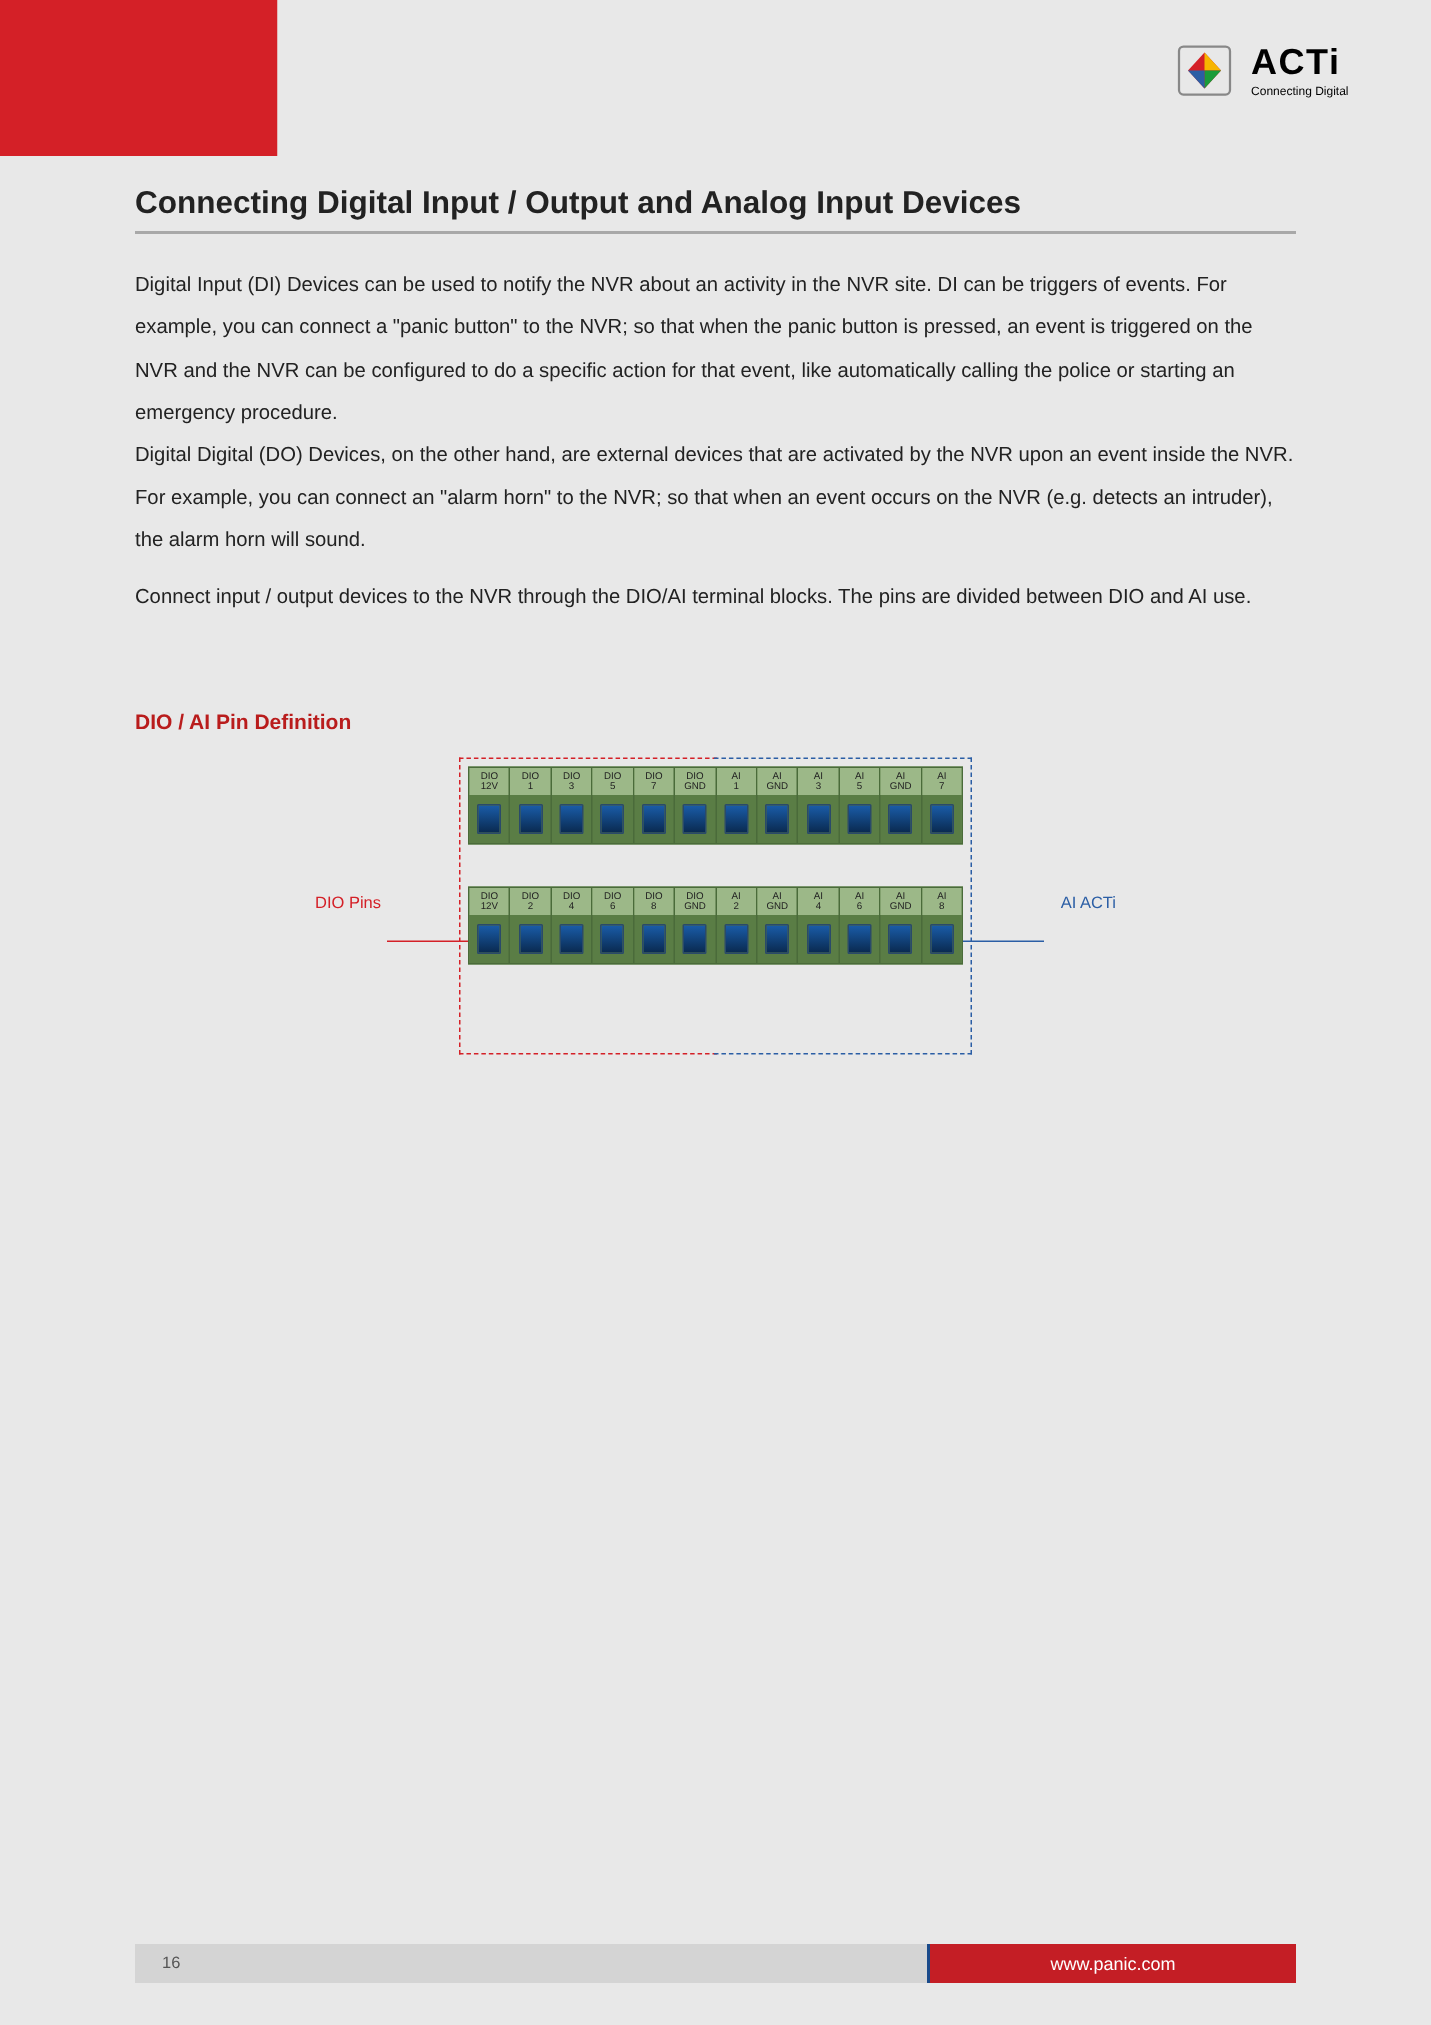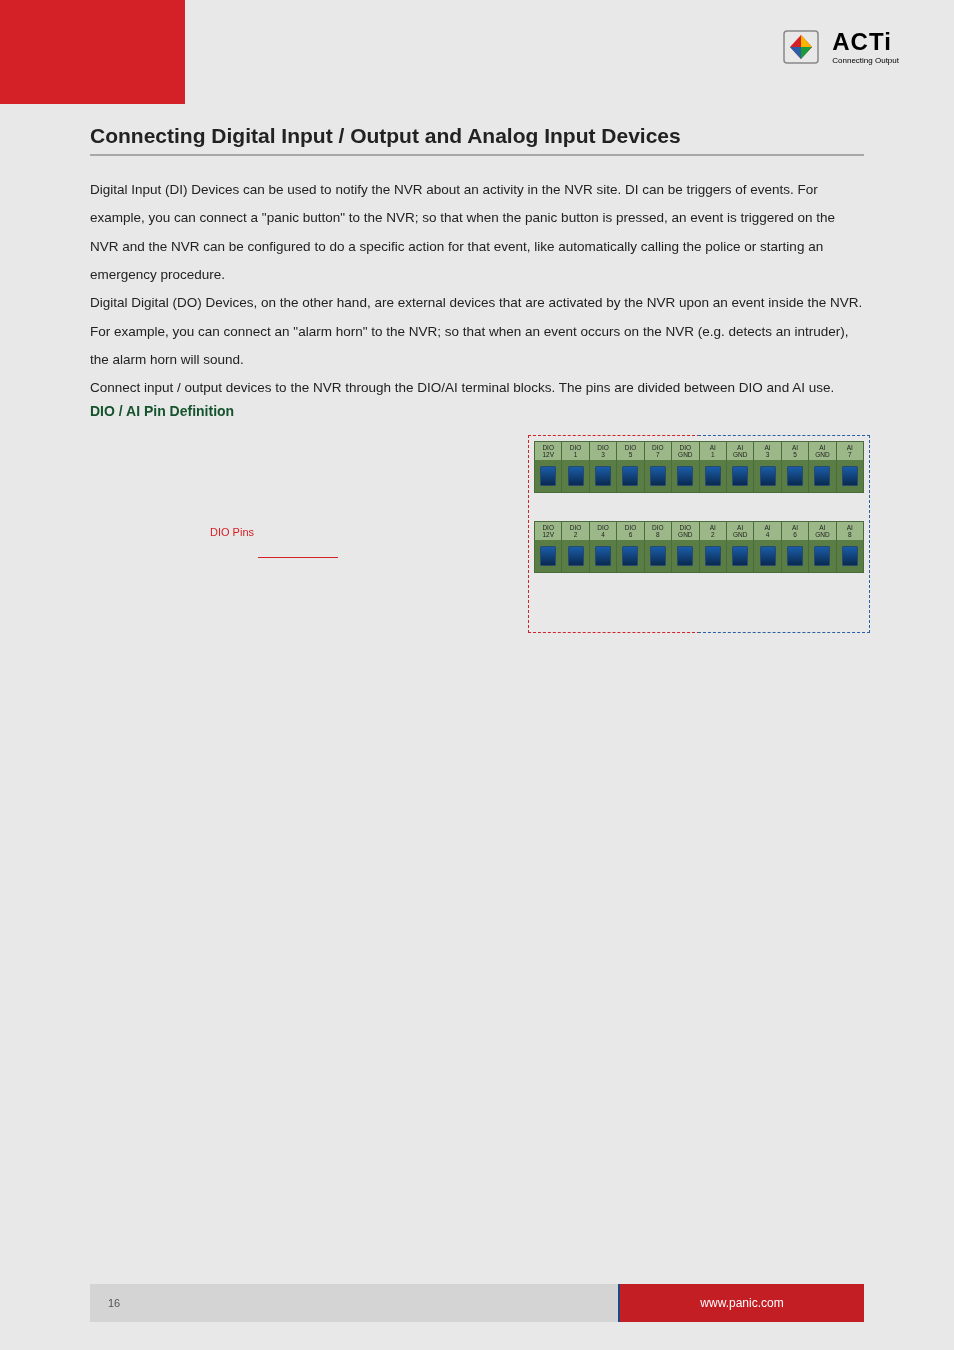--- a/index.html
+++ b/index.html
@@ -9,41 +9,41 @@
   .header-gray { flex: 1; background: #e8e8e8; position: relative; }
   .logo { position: absolute; right: 55px; top: 28px; display: flex; align-items: center; gap: 12px; }
   .logo-icon { width: 38px; height: 36px; position: relative; }
   .logo-text-group { display: flex; flex-direction: column; }
   .logo-text { font-size: 24px; font-weight: bold; letter-spacing: 1px; color: #000; }
   .logo-sub { font-size: 8px; color: #000; }
   .content { padding: 20px 90px 20px 90px; background: #e8e8e8; }
   .title { font-size: 21px; font-weight: bold; color: #222; margin-top: 0; padding-bottom: 6px; border-bottom: 2px solid #a8a8a8; }
   .body-text { font-size: 13.5px; line-height: 2.1; color: #222; margin-top: 20px; }
   .bold { font-weight: normal; }
-  .section-subtitle { font-size: 14px; font-weight: bold; color: #14532d; }
-  .diagram-wrap { display: flex; align-items: center; justify-content: flex-end; margin-top: 16px; position: relative; }
+  .section-subtitle { font-size: 14px; font-weight: bold; color: #b91c1c; margin-top: 60px; }
+  .diagram-wrap { display: flex; align-items: center; justify-content: center; margin-top: 16px; position: relative; }
   .side-label { font-size: 11px; text-align: center; line-height: 1.4; }
   .side-left { color: #d42027; position: absolute; left: 120px; top: 90px; }
   .side-right { color: #2b5ea5; position: absolute; right: 120px; top: 90px; }
   .line-left { width: 80px; height: 1px; background: #d42027; position: absolute; left: 168px; top: 122px; }
   .line-right { width: 80px; height: 1px; background: #2b5ea5; position: absolute; right: 168px; top: 122px; }
   .terminal-box { position: relative; }
   .dashed-red { border: 1.5px dashed #d42027; position: absolute; }
   .dashed-blue { border: 1.5px dashed #2b5ea5; position: absolute; }
   .dash-red-main { left: -6px; top: 0; width: 172px; height: 198px; border-right: none; }
   .dash-blue-main { right: -6px; top: 0; width: 172px; height: 198px; border-left: none; }
   .terminal-strip { width: 330px; background: #739c5a; border: 1px solid #4a6b3a; padding: 0; margin: 6px 0 28px 0; }
   .terminal-labels { display: flex; height: 18px; }
   .term-cell { flex: 1; font-size: 6.5px; text-align: center; line-height: 1.1; border-right: 1px solid #4a6b3a; display: flex; flex-direction: column; justify-content: center; color: #222; background: #9cb888; }
   .term-cell:last-child { border-right: none; }
   .terminal-ports { display: flex; height: 32px; background: #5a7d45; }
   .port { flex: 1; display: flex; align-items: center; justify-content: center; border-right: 1px solid #4a6b3a; }
   .port:last-child { border-right: none; }
   .port-hole { width: 16px; height: 20px; background: linear-gradient(180deg, #1a5ca8 0%, #0a2a50 100%); border: 1px solid #2a4a6a; border-radius: 1px; }
-  .footer { position: absolute; bottom: 28px; left: 90px; right: 90px; height: 38px; display: flex; }
+  .footer { position: absolute; bottom: 28px; left: 90px; right: 90px; height: 26px; display: flex; }
   .footer-gray { flex: 1; background: #d4d4d4; display: flex; align-items: center; padding-left: 18px; font-size: 11px; color: #555; }
   .footer-red { width: 246px; background: #c41e25; display: flex; align-items: center; justify-content: center; color: #fff; font-size: 12px; border-left: 2px solid #1a4a8a; }
 </style>
 </head>
 <body>
 
 <div class="header">
   <div class="header-red"></div>
   <div class="header-gray">
     <div class="logo">
@@ -51,37 +51,37 @@
         <svg width="38" height="36" viewBox="0 0 38 36">
           <rect x="2" y="2" width="34" height="32" rx="3" fill="none" stroke="#888" stroke-width="1.5"></rect>
           <polygon points="19,6 30,18 19,30 8,18" fill="#d42027"></polygon>
           <polygon points="19,6 30,18 19,18" fill="#f7b500"></polygon>
           <polygon points="19,18 30,18 19,30" fill="#1a9c3a"></polygon>
           <polygon points="8,18 19,18 19,30" fill="#2b5ea5"></polygon>
         </svg>
       </div>
       <div class="logo-text-group">
         <span class="logo-text">ACTi</span>
-        <span class="logo-sub">Connecting Output</span>
+        <span class="logo-sub">Connecting Digital</span>
       </div>
     </div>
   </div>
 </div>
 
 <div class="content">
   <div class="title">Connecting Digital Input / Output and Analog Input Devices</div>
 
   <div class="body-text">
     <div>
       <span class="bold">Digital Input (DI) Devices</span><span> can be used to notify the NVR about an activity in the NVR site</span><span>. DI can be triggers of events. For example, you can connect a "panic button" to the NVR; so that when the panic button is pressed, an event is triggered on the NVR and the NVR can be configured to do a specific action for that event, like automatically calling the police or starting an emergency procedure.</span>
     </div>
     <div>
       <span class="bold">Digital Digital (DO) Devices</span><span>, on the other hand, are external devices that are activated by the NVR upon an event inside the NVR</span><span>. For example, you can connect an "alarm horn" to the NVR; so that when an event occurs on the NVR (e.g. detects an intruder), the alarm horn will sound.</span>
     </div>
-    <div style="">Connect input / output devices to the NVR through the DIO/AI terminal blocks. The pins are divided between DIO and AI use.</div>
+    <div style="margin-top:10px">Connect input / output devices to the NVR through the DIO/AI terminal blocks. The pins are divided between DIO and AI use.</div>
   </div>
 
   <div class="section-subtitle">DIO / AI Pin Definition</div>
 
   <div class="diagram-wrap">
     <div class="side-label side-left">DIO Pins</div>
     <div class="line-left"></div>
     <div class="side-label side-right">AI ACTi</div>
     <div class="line-right"></div>
 

